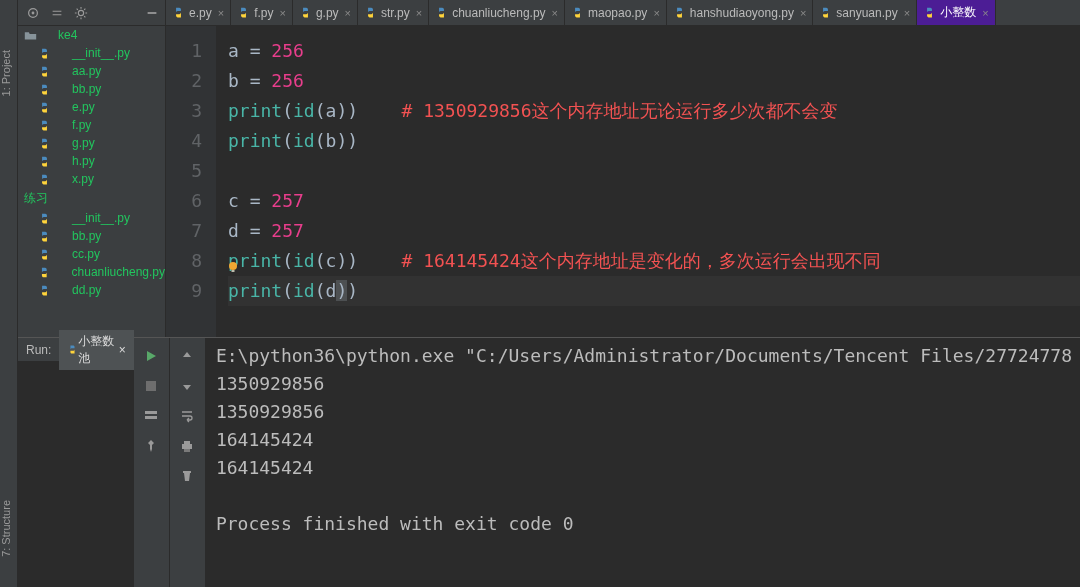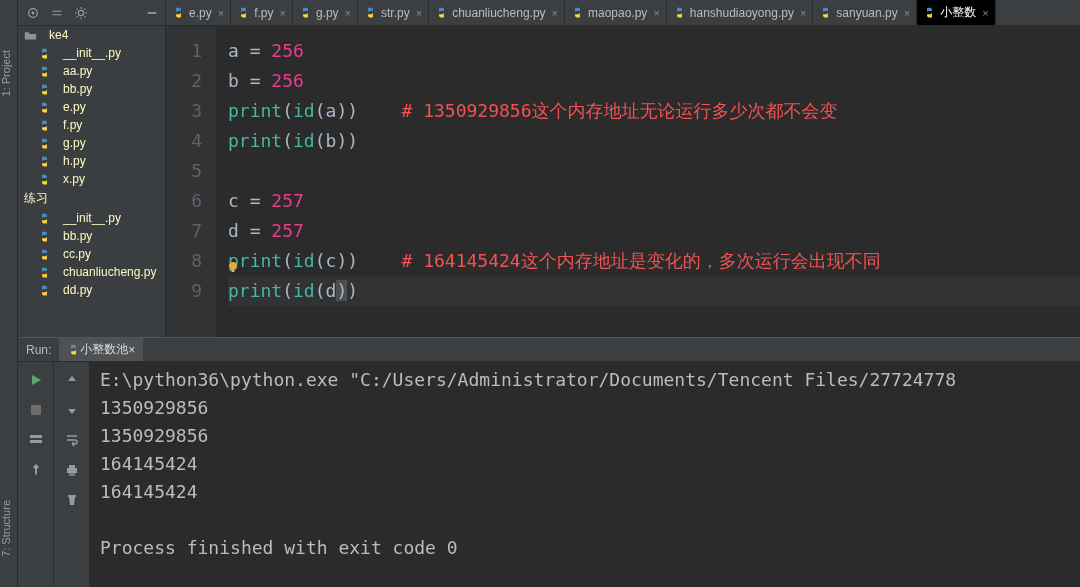--- a/index.html
+++ b/index.html
@@ -13,46 +13,46 @@
   .v-label.structure{bottom:30px}
 
   
   .top-row{display:flex;height:26px;background:#3c3f41;border-bottom:1px solid #2b2b2b;margin-left:18px}
   .tree-toolbar{width:148px;display:flex;align-items:center;gap:10px;padding-left:8px;border-right:1px solid #2b2b2b;color:#adadad}
   .tb-ico{width:14px;height:14px;cursor:pointer}
   .tb-ico svg{width:14px;height:14px}
 
   .tabs{flex:1;display:flex;align-items:stretch;overflow:hidden}
   .tab{display:flex;align-items:center;gap:4px;padding:0 6px;border-right:1px solid #2b2b2b;color:#bbbbbb;white-space:nowrap;cursor:pointer;font-size:12px}
-  .tab.sel{background:#000000;color:#ffffff}
+  .tab.sel{background:#4c1d95;color:#ffffff}
   .tab .close{color:#8a8a8a;margin-left:2px;font-size:11px}
   .pyico{width:13px;height:13px}
 
   
   .mid-row{display:flex;flex:1;margin-left:18px;min-height:0}
   .tree{width:148px;background:#3b3e40;border-right:1px solid #2b2b2b;overflow:hidden;font-size:12px}
-  .tree-item{display:flex;align-items:center;gap:12px;padding:2px 0 2px 20px;color:#fef9c3;white-space:nowrap;cursor:pointer}
+  .tree-item{display:flex;align-items:center;gap:21px;padding:2px 0 2px 20px;color:#22c55e;white-space:nowrap;cursor:pointer}
   .tree-item.lv0{padding-left:6px}
   .tree-item .pyico{width:13px;height:13px}
 
   .editor{flex:1;background:#2b2b2b;display:flex;font-family:"Consolas","Menlo",monospace;font-size:18px;line-height:30px;min-width:0;overflow:hidden}
   .gutter{width:50px;text-align:right;color:#606366;padding:10px 14px 0 0;background:#313335;user-select:none}
   .code{flex:1;padding:10px 0 0 12px;position:relative;color:#a9b7c6;min-width:0}
   .code-line{white-space:pre}
   .code-line.hl{background:#323232}
   .tk-var{color:#a9b7c6}
   .tk-op{color:#a9b7c6}
   .tk-num{color:#e83e8c}
   .tk-call{color:#49b5a7}
   .tk-paren{color:#a9b7c6}
   .tk-comment{color:#f25252}
   .bulb{display:inline-block;width:14px;height:14px;vertical-align:middle;margin-right:-14px;position:relative;left:-2px;top:-2px}
 
   
-  .run-panel{height:250px;background:#2b2b2b;border-top:1px solid #555;display:flex;flex-direction:column;margin-left:18px}
+  .run-panel{height:250px;background:#2b2b2b;border-top:1px solid #555;display:flex;flex-direction:row;margin-left:18px}
   .run-header{height:24px;background:#3c3f41;border-bottom:1px solid #2b2b2b;display:flex;align-items:center;padding-left:8px;gap:8px;font-size:12px}
   .run-header .run-lbl{color:#bbbbbb}
   .run-header .run-tab{background:#4e5254;padding:3px 8px;display:flex;align-items:center;color:#dcdcdc}
   .run-body{flex:1;display:flex;min-height:0}
   .run-gutter{width:36px;background:#3c3f41;border-right:1px solid #2b2b2b;display:flex;flex-direction:column;align-items:center;gap:14px;padding-top:10px}
   .run-gutter2{width:36px;background:#3c3f41;border-right:1px solid #2b2b2b;display:flex;flex-direction:column;align-items:center;gap:14px;padding-top:10px}
   .rg-ico{width:16px;height:16px;cursor:pointer}
   .rg-ico svg{width:16px;height:16px}
   .console{flex:1;font-family:"Consolas","Menlo",monospace;font-size:18px;line-height:28px;color:#bcbcbc;padding:4px 8px 0 10px;min-width:0;overflow:hidden;white-space:pre}
 

